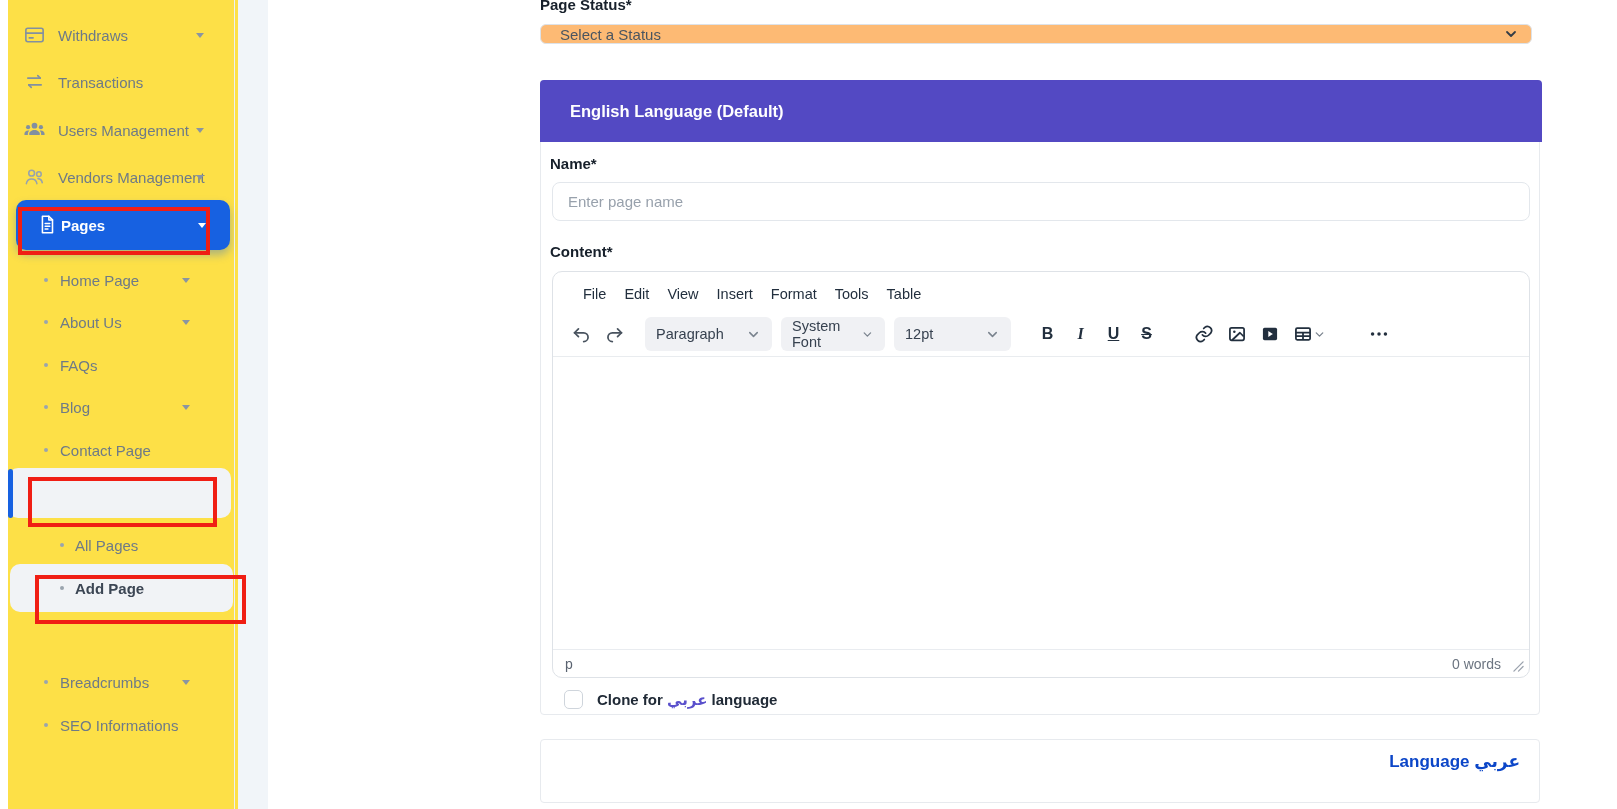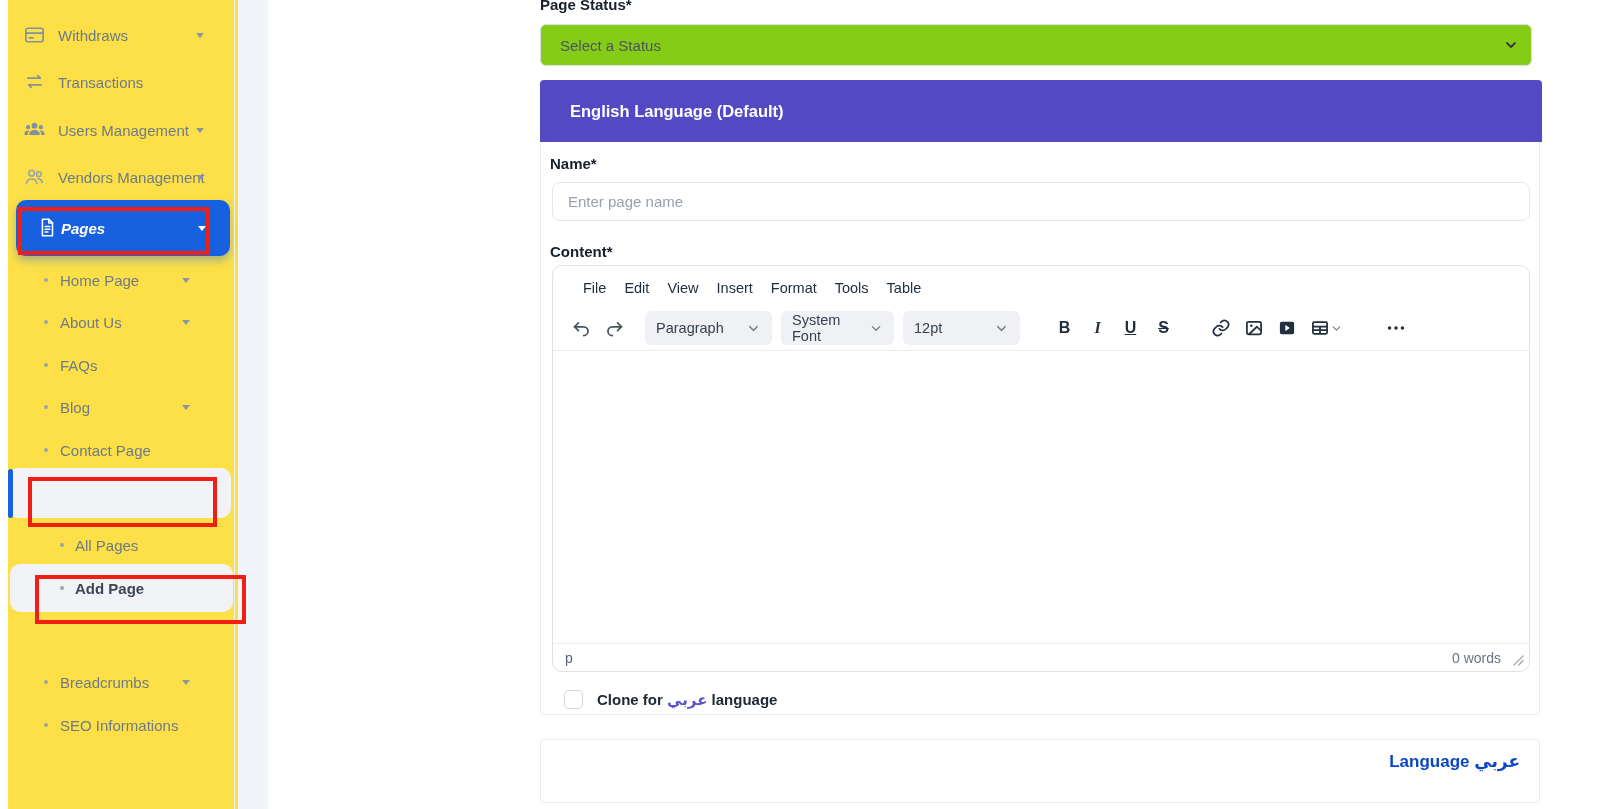--- a/index.html
+++ b/index.html
@@ -21,59 +21,59 @@
     width:0; height:0; border-left:4.5px solid transparent; border-right:4.5px solid transparent;
     border-top:5.5px solid #8a95a1; }
   .nav-sub .bullet { position:absolute; left:36px; top:50%; transform:translateY(-50%);
     width:4px; height:4px; border-radius:50%; background:#9aa4ae; }
   .nav-sub .label { left:52px; }
   .nav-sub .chev { left:174px; }
   .nav-sub2 .bullet { left:52px; }
   .nav-sub2 .label { left:67px; }
   .chev.up { border-top:none !important; border-bottom:5.5px solid #8a95a1; }
 
-  .nav-pages { left:8px; width:214px; height:56px; background:#1761e1; border-radius:10px;
-    color:#fff; font-weight:700; box-shadow:0 5px 9px rgba(23,97,225,.35);font-style:italic; }
+  .nav-pages { left:8px; width:214px; height:50px; background:#1761e1; border-radius:10px;
+    color:#fff; font-weight:700; box-shadow:0 5px 9px rgba(23,97,225,.35); }
   .nav-pages .icon { left:20px; }
   .nav-pages .label { left:45px; }
   .nav-pages .chev { left:182px; border-top-color:#fff; }
 
   .row-hl { position:absolute; left:0; width:223px; height:50px; background:#f1f3f6;
     border-radius:10px; }
   .blue-bar { position:absolute; left:0; top:469px; width:5px; height:49px; background:#1761e1;
     border-radius:3px; }
   .addpage-label { font-weight:700; color:#3c4654; }
 
   .red-box { position:absolute; border:4px solid #f01e14; pointer-events:none; }
 
   
   .fld-label { position:absolute; font-size:15px; font-weight:700; color:#17202b; }
 
-  .select-box { position:absolute; left:540px; top:24px; width:992px; height:42px;
-    background:#84cc16; border:1px solid #dde2e8; border-radius:6px; cursor:pointer; }
+  .select-box { position:absolute; left:540px; top:24px; width:992px; height:20px;
+    background:#fdba74; border:1px solid #dde2e8; border-radius:6px; cursor:pointer; }
   .select-box .value { position:absolute; left:19px; top:50%; transform:translateY(-50%);
     font-size:15px; color:#4a5560; }
   .select-box .sel-chev { position:absolute; right:12px; top:50%; transform:translateY(-50%); }
 
   .card { position:absolute; background:#fff; border:1px solid #e7eaee; border-radius:4px; }
   #card-en { left:540px; top:80px; width:1000px; height:635px; }
   #card-ar { left:540px; top:739px; width:1000px; height:64px; }
 
   .card-head { position:absolute; left:-1px; top:-1px; width:1002px; height:62px;
     background:#5349c3; border-radius:4px 4px 0 0; }
   .card-head .title { position:absolute; left:30px; top:50%; transform:translateY(-50%);
     color:#fff; font-size:16.5px; font-weight:700; }
 
   .name-input { position:absolute; left:11px; top:101px; width:978px; height:39px;
     border:1px solid #e3e7ec; border-radius:8px; padding:0 15px; font-size:15px; color:#333;
     font-family:"Liberation Sans","DejaVu Sans",sans-serif; outline:none; }
   .name-input::placeholder { color:#98a1ac; }
 
   
-  #editor { position:absolute; left:11px; top:184px; width:978px; height:407px;
+  #editor { position:absolute; left:11px; top:190px; width:978px; height:407px;
     border:1px solid #dee2e7; border-radius:10px; background:#fff; }
   .mce-menubar { position:absolute; left:0; top:6px; height:32px; width:100%;
     display:flex; align-items:center; padding-left:21px; }
   .mce-menu-item { padding:5px 9px; font-size:14.5px; color:#222f3e; border-radius:4px; cursor:pointer; }
   .mce-toolbar { position:absolute; left:0; top:40px; height:45px; width:100%;
     display:flex; align-items:center; padding:0 12px; border-bottom:1px solid #e9ecef; }
   .tb-btn { width:33px; height:34px; display:flex; align-items:center; justify-content:center;
     color:#222f3e; cursor:pointer; border-radius:4px; }
   .tb-chip { height:34px; background:#f0f1f4; border-radius:6px; display:flex; align-items:center;
     justify-content:space-between; padding:0 11px; font-size:14.5px; color:#36414f;
@@ -279,27 +279,27 @@
               <path d="M20 10H9.5a5 5 0 0 0 0 10"></path>
             </svg>
         </span>
 
         <span class="tb-chip" style="width:127px">
           <span>Paragraph</span>
           <svg width="15" height="15" viewBox="0 0 16 16" fill="none" stroke="#7a838e" stroke-width="1.6" stroke-linecap="round" stroke-linejoin="round">
               <path d="M4 6l4 4 4-4"></path>
             </svg>
         </span>
-        <span class="tb-chip" style="width:113px">
+        <span class="tb-chip" style="width:104px">
           <span>System Font</span>
           <svg width="15" height="15" viewBox="0 0 16 16" fill="none" stroke="#7a838e" stroke-width="1.6" stroke-linecap="round" stroke-linejoin="round">
               <path d="M4 6l4 4 4-4"></path>
             </svg>
         </span>
-        <span class="tb-chip" style="width:117px; margin-right:28px">
+        <span class="tb-chip" style="width:117px; margin-right:20px">
           <span>12pt</span>
           <svg width="15" height="15" viewBox="0 0 16 16" fill="none" stroke="#7a838e" stroke-width="1.6" stroke-linecap="round" stroke-linejoin="round">
               <path d="M4 6l4 4 4-4"></path>
             </svg>
         </span>
 
         <span class="tb-btn tb-letter">B</span>
         <span class="tb-btn tb-letter tb-italic">I</span>
         <span class="tb-btn tb-letter tb-under">U</span>
         <span class="tb-btn tb-letter tb-strike" style="margin-right:24px">S</span>

